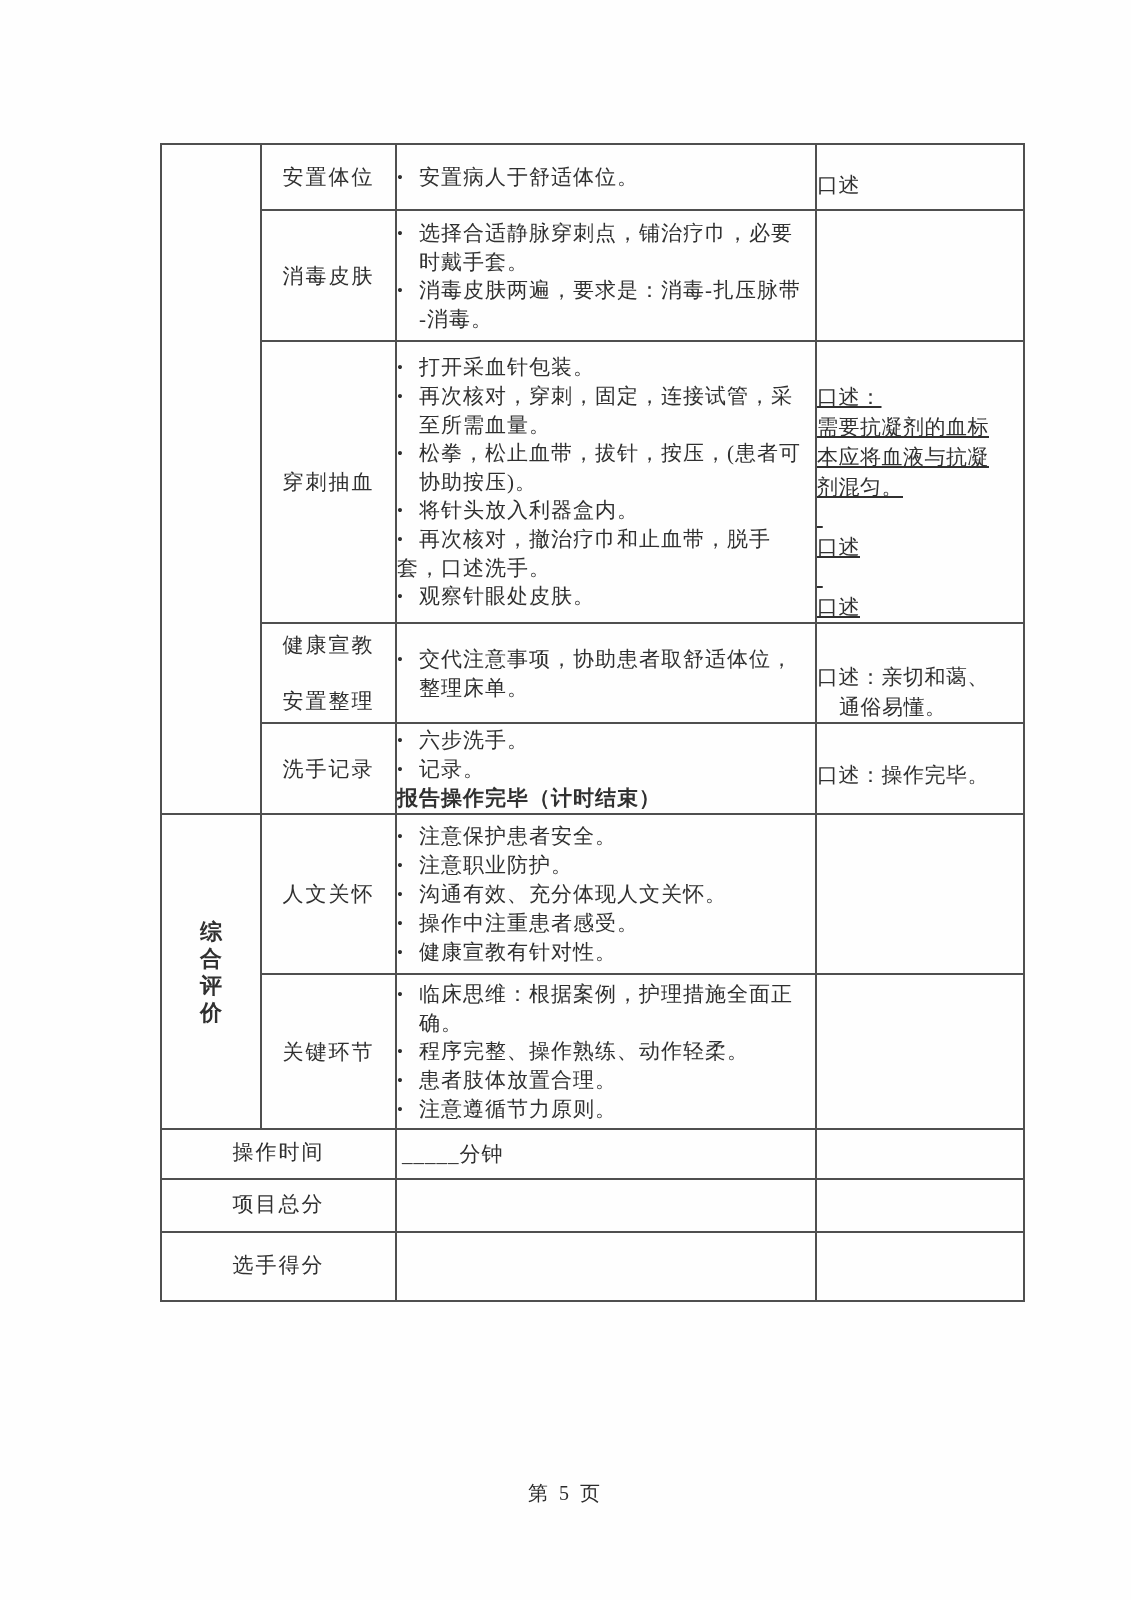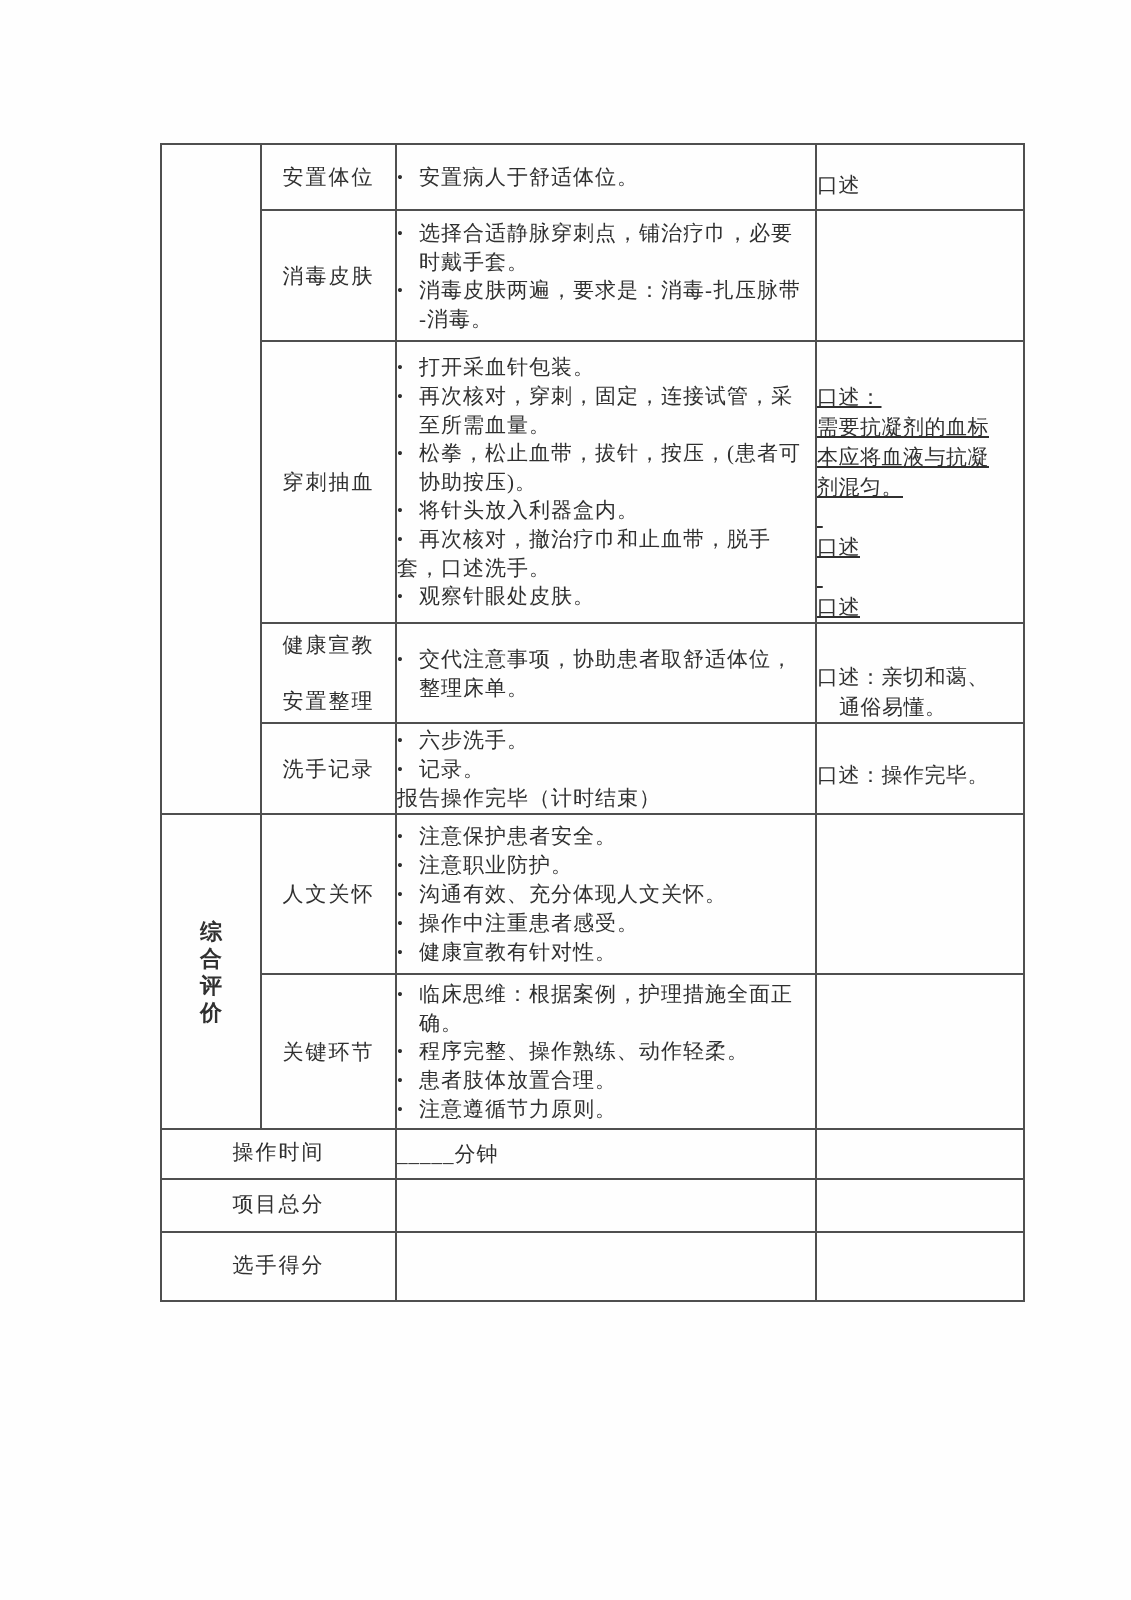--- a/index.html
+++ b/index.html
@@ -31,30 +31,30 @@
   td.c-group .line{line-height:27px;font-weight:bold;font-size:22px;letter-spacing:0;}
   
   td.c-label{text-align:center;letter-spacing:2px;border-radius:25px;}
   td.c-label .line{line-height:28px;white-space:nowrap;}
   
   td.c-sumlabel{text-align:center;letter-spacing:2px;font-family:Liberation Mono, monospace;}
   td.c-sumlabel .line{line-height:28px;white-space:nowrap;}
   
   td.c-content{padding:6px 6px 6px 33px;}
   td.c-content .line{line-height:28px;letter-spacing:1px;white-space:nowrap;}
-  td.c-content.flush{margin-left:35px;}
+  td.c-content.flush{padding-left:5px;margin-left:35px;}
   
   td.c-note{vertical-align:top;padding:12px 4px 6px 20px;}
   td.c-note .line{line-height:30px;letter-spacing:0.5px;white-space:nowrap;}
   td.c-note.pt16{padding-top:16px;}
   td.c-note.pt40{padding-top:40px;text-decoration:underline;}
   td.c-note.pt38{padding-top:38px;}
   td.c-note.pt12{padding-top:12px;}
   .line.ind{padding-left:22px;}
-  .line.bold{font-weight:normal;}
+  .line.bold{font-weight:bold;}
   .bullet{display:inline-block;width:22px;font-size:17px;vertical-align:1px;}
   .footer{
     position:absolute;top:1480px;left:0;width:100%;
     text-align:center;font-size:20px;letter-spacing:3px;color:#2b2b2b;
   }
 </style>
 </head>
 <body>
 
 <div class="page">
@@ -259,13 +259,14 @@
               <div></div>
             </td>
           <td class="c-note">
               <div></div>
             </td>
         </tr>
       </tbody>
     </table>
   </div>
 
+  <div class="footer">第 5 页</div>
 </div>
 
 </body></html>

